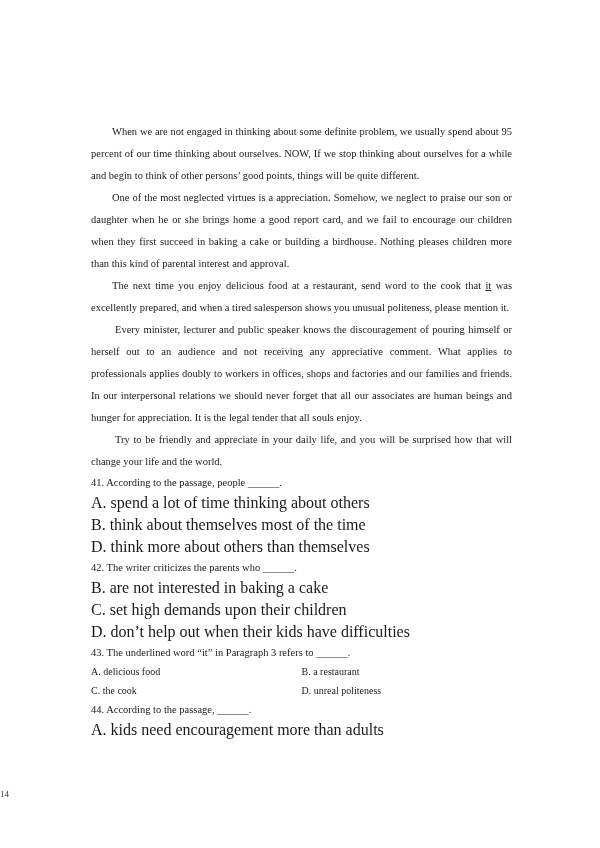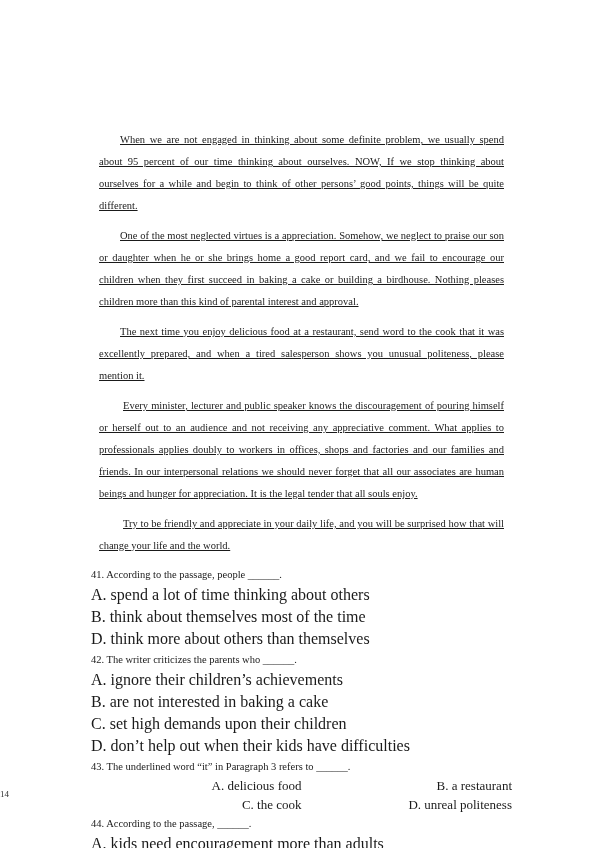--- a/index.html
+++ b/index.html
@@ -5,26 +5,26 @@
     html, body { margin: 0; padding: 0; background: #ffffff; }
     body {
       width: 600px; height: 848px; position: relative; overflow: hidden;
       font-family: "Liberation Serif", "DejaVu Serif", serif;
       color: #1a1a1a;
     }
     .page { position: absolute; left: 91px; top: 121px; width: 421px; }
     .title { font-weight: bold; font-size: 10.5px; line-height: 22px; height: 22px; }
     .para {
       font-size: 10.5px; line-height: 22px; text-align: justify;
-      text-indent: 21px; margin: 8px; text-decoration: underline;
+      text-indent: 21px; margin: 0;
     }
     .para.indent2 { text-indent: 24px; }
     .q { font-size: 10.5px; line-height: 19px; }
     .opt { font-size: 16px; line-height: 22px; }
-    .row2 { display: flex; font-size: 13px; line-height: 19px; text-align: right; }
+    .row2 { display: flex; font-size: 10px; line-height: 19px; }
     .row2 .col { width: 215px; }
     u { text-decoration: underline; }
     .pagenum {
       position: absolute; left: 0; width: 600px; top: 789px;
       text-align: left; font-size: 9px; color: #333;
     }
   </style>
 </head>
 <body>
 
@@ -38,21 +38,20 @@
 
   <div>
     <div class="q">41. According to the passage, people ______.</div>
     <div class="opt">A. spend a lot of time thinking about others</div>
     <div class="opt">B. think about themselves most of the time</div>
     <div class="opt">D. think more about others than themselves</div>
   </div>
 
   <div>
     <div class="q">42. The writer criticizes the parents who ______.</div>
-    <div class="opt">A. ignore their children’s achievements</div>
     <div class="opt">B. are not interested in baking a cake</div>
     <div class="opt">C. set high demands upon their children</div>
     <div class="opt">D. don’t help out when their kids have difficulties</div>
   </div>
 
   <div>
     <div class="q">43. The underlined word “it” in Paragraph 3 refers to ______.</div>
     <div class="row2">
       <div class="col">A. delicious food</div>
       <div class="col">B. a restaurant</div>

